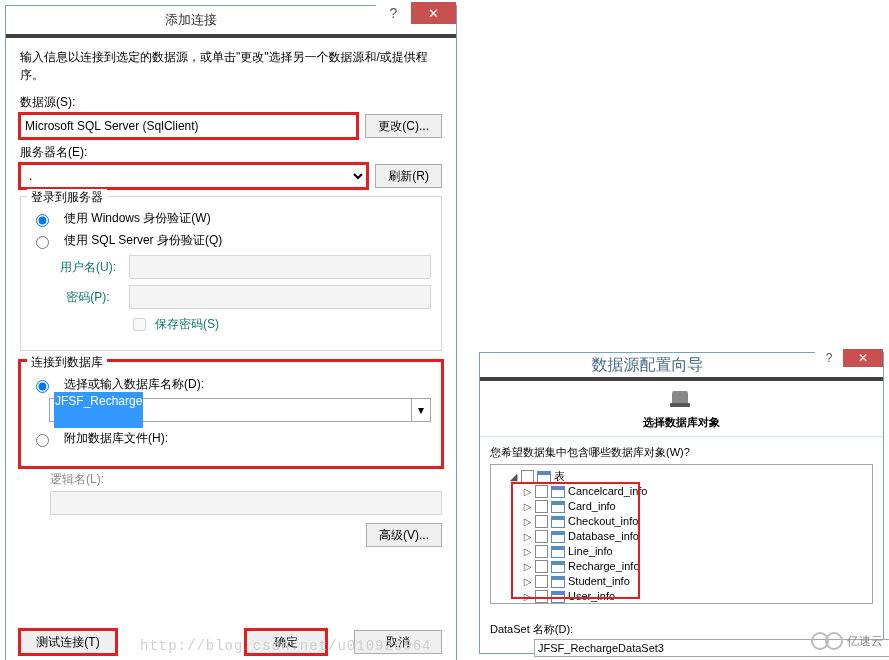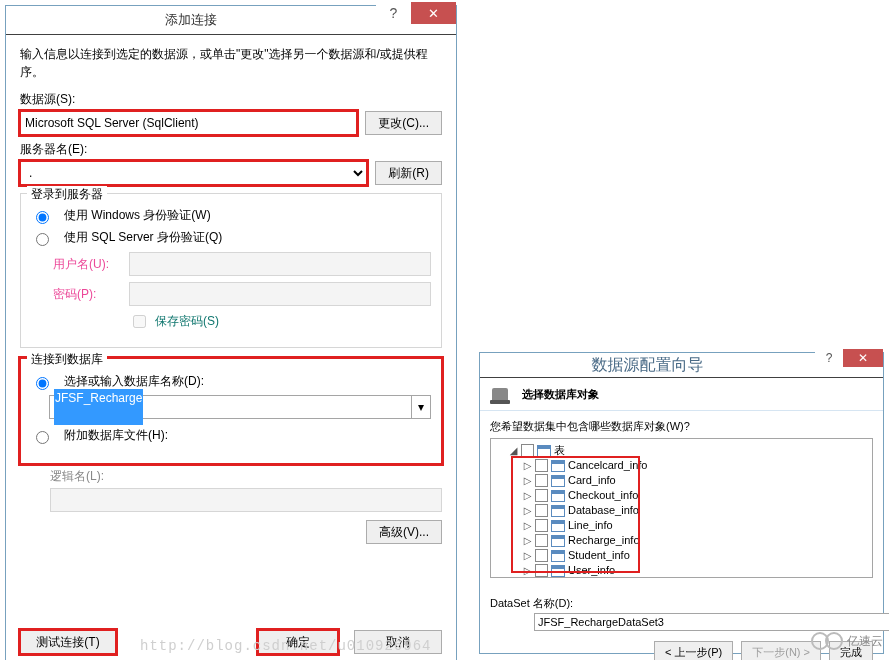--- a/index.html
+++ b/index.html
@@ -16,21 +16,21 @@
   .window {
     position: absolute;
     background: #fff;
     border: 1px solid #77a1be;
   }
   .titlebar {
     background: #fff;
     height: 28px;
     display: flex;
     align-items: center;
-    border-bottom: 1px solid #404040;
+    border-bottom: 4px solid #404040;
   }
   .titlebar-text {
     flex: 1;
     text-align: center;
     font-size: 13px;
     color: #333;
   }
   .title-controls {
     display: flex;
     height: 100%;
@@ -122,22 +122,22 @@
     margin-left: 22px;
   }
   .sub-row {
     display: flex;
     align-items: center;
     gap: 6px;
     margin: 6px 0;
   }
   .sub-label {
     width: 70px;
-    text-align: left;
-    color: #ec4899;
+    text-align: center;
+    color: #0f766e;
   }
   .disabled-input {
     flex: 1;
     height: 22px;
     border: 1px solid #d6d6d6;
     background: #f4f4f4;
   }
   .red-box {
     outline: 3px solid #e02020;
     outline-offset: -1px;
@@ -150,21 +150,21 @@
     line-height: 18px;
     padding: 0 1px;
   }
   .bottom-bar {
     position: absolute;
     bottom: 8px;
     left: 14px;
     right: 14px;
     display: flex;
     justify-content: flex-end;
-    gap: 16px;
+    gap: 28px;
     align-items:center;
   }
   .adv-row { display:flex; justify-content:flex-end; margin-top:8px;}
   
   #win2 {
     left: 479px;
     top: 352px;
     width: 403px;
     height: 300px;
     font-size: 11px;
@@ -172,20 +172,21 @@
   #win2 .titlebar { background:#fff; height:24px;}
   #win2 .titlebar-text { font-size:16px; color:#4a6b87;}
   #win2 .title-btn { width:28px; height:18px; font-size:12px; }
   #win2 .title-btn.close { width:40px; }
   .wiz-head {
     display:flex;
     align-items:center;
     gap:8px;
     padding:6px 10px;
     border-bottom:1px solid #d6e5f2;
+    flex-direction:column;
   }
   .db-icon {
     width:24px; height:20px;
     position:relative;
   }
   .db-icon::before{
     content:"";
     position:absolute;
     width:16px;height:12px;
     background:#888;

